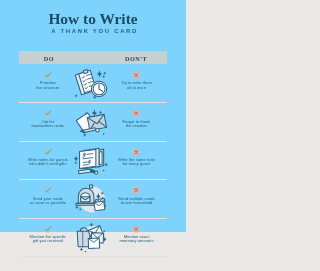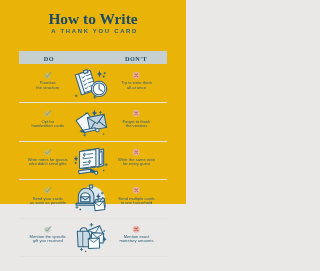--- a/index.html
+++ b/index.html
@@ -1,17 +1,17 @@
 <!DOCTYPE html>
 <html><head>
 <meta charset="utf-8">
 <style>
   html,body{margin:0;padding:0;}
   body{width:186px;height:271px;background:#e9e8e6;font-family:"Liberation Sans",sans-serif;overflow:hidden;}
-  .page{position:relative;width:186px;height:204px;background:#eab308;}
+  .page{position:relative;width:186px;height:232px;background:#7dd3fc;}
   .title{position:absolute;left:0;top:11px;width:186px;text-align:center;
     font-family:"Liberation Serif",serif;font-weight:bold;font-size:15.4px;color:#1c4b67;letter-spacing:0px;line-height:16px;}
   .subtitle{position:absolute;left:1.7px;top:27.6px;width:186px;text-align:center;
     font-size:5.9px;font-weight:bold;color:#2b5e7c;letter-spacing:1.72px;line-height:6px;}
   .hdr{position:absolute;left:19px;top:51px;width:148px;height:13px;background:#c7d0d1;}
   .hdrlbl{position:absolute;top:3.8px;width:60px;text-align:center;
     font-family:"Liberation Serif",serif;font-weight:bold;font-size:6.2px;color:#1c4b67;letter-spacing:.5px;line-height:7px;}
   .hdr .do{left:0px;}
   .hdr .dont{left:87px;}
   .rows{position:absolute;left:19px;top:64px;width:148px;height:192px;}

